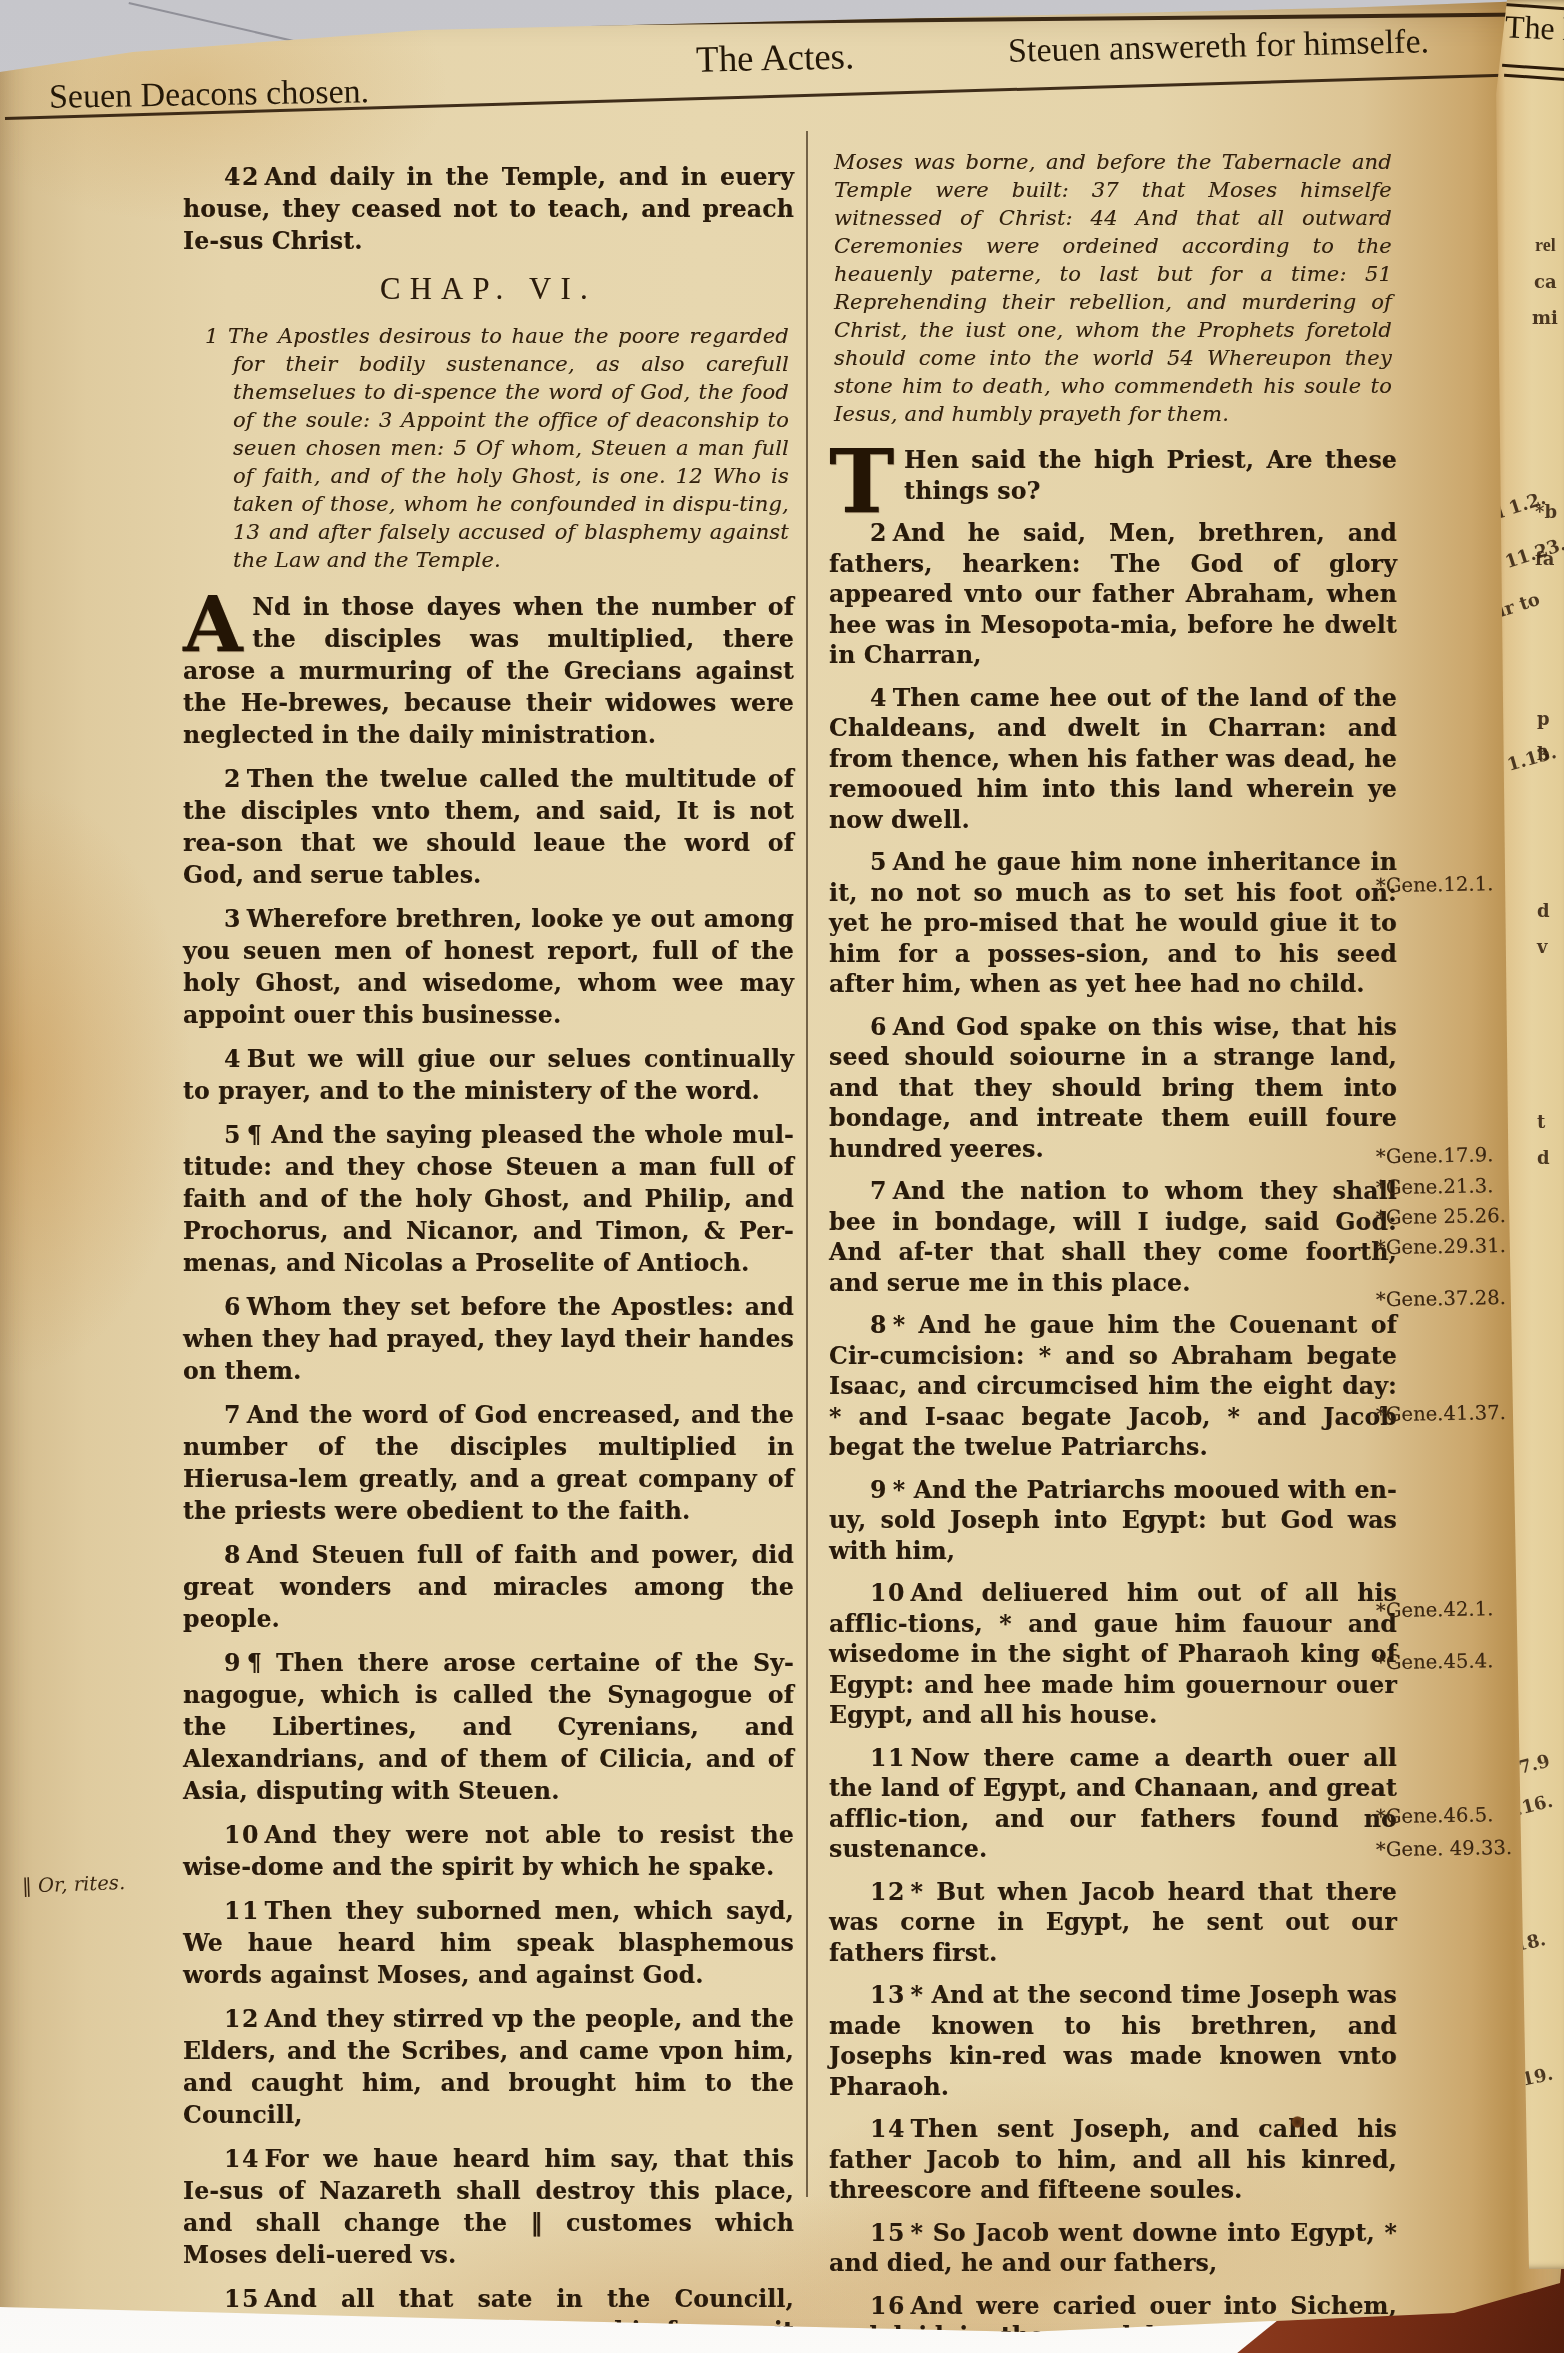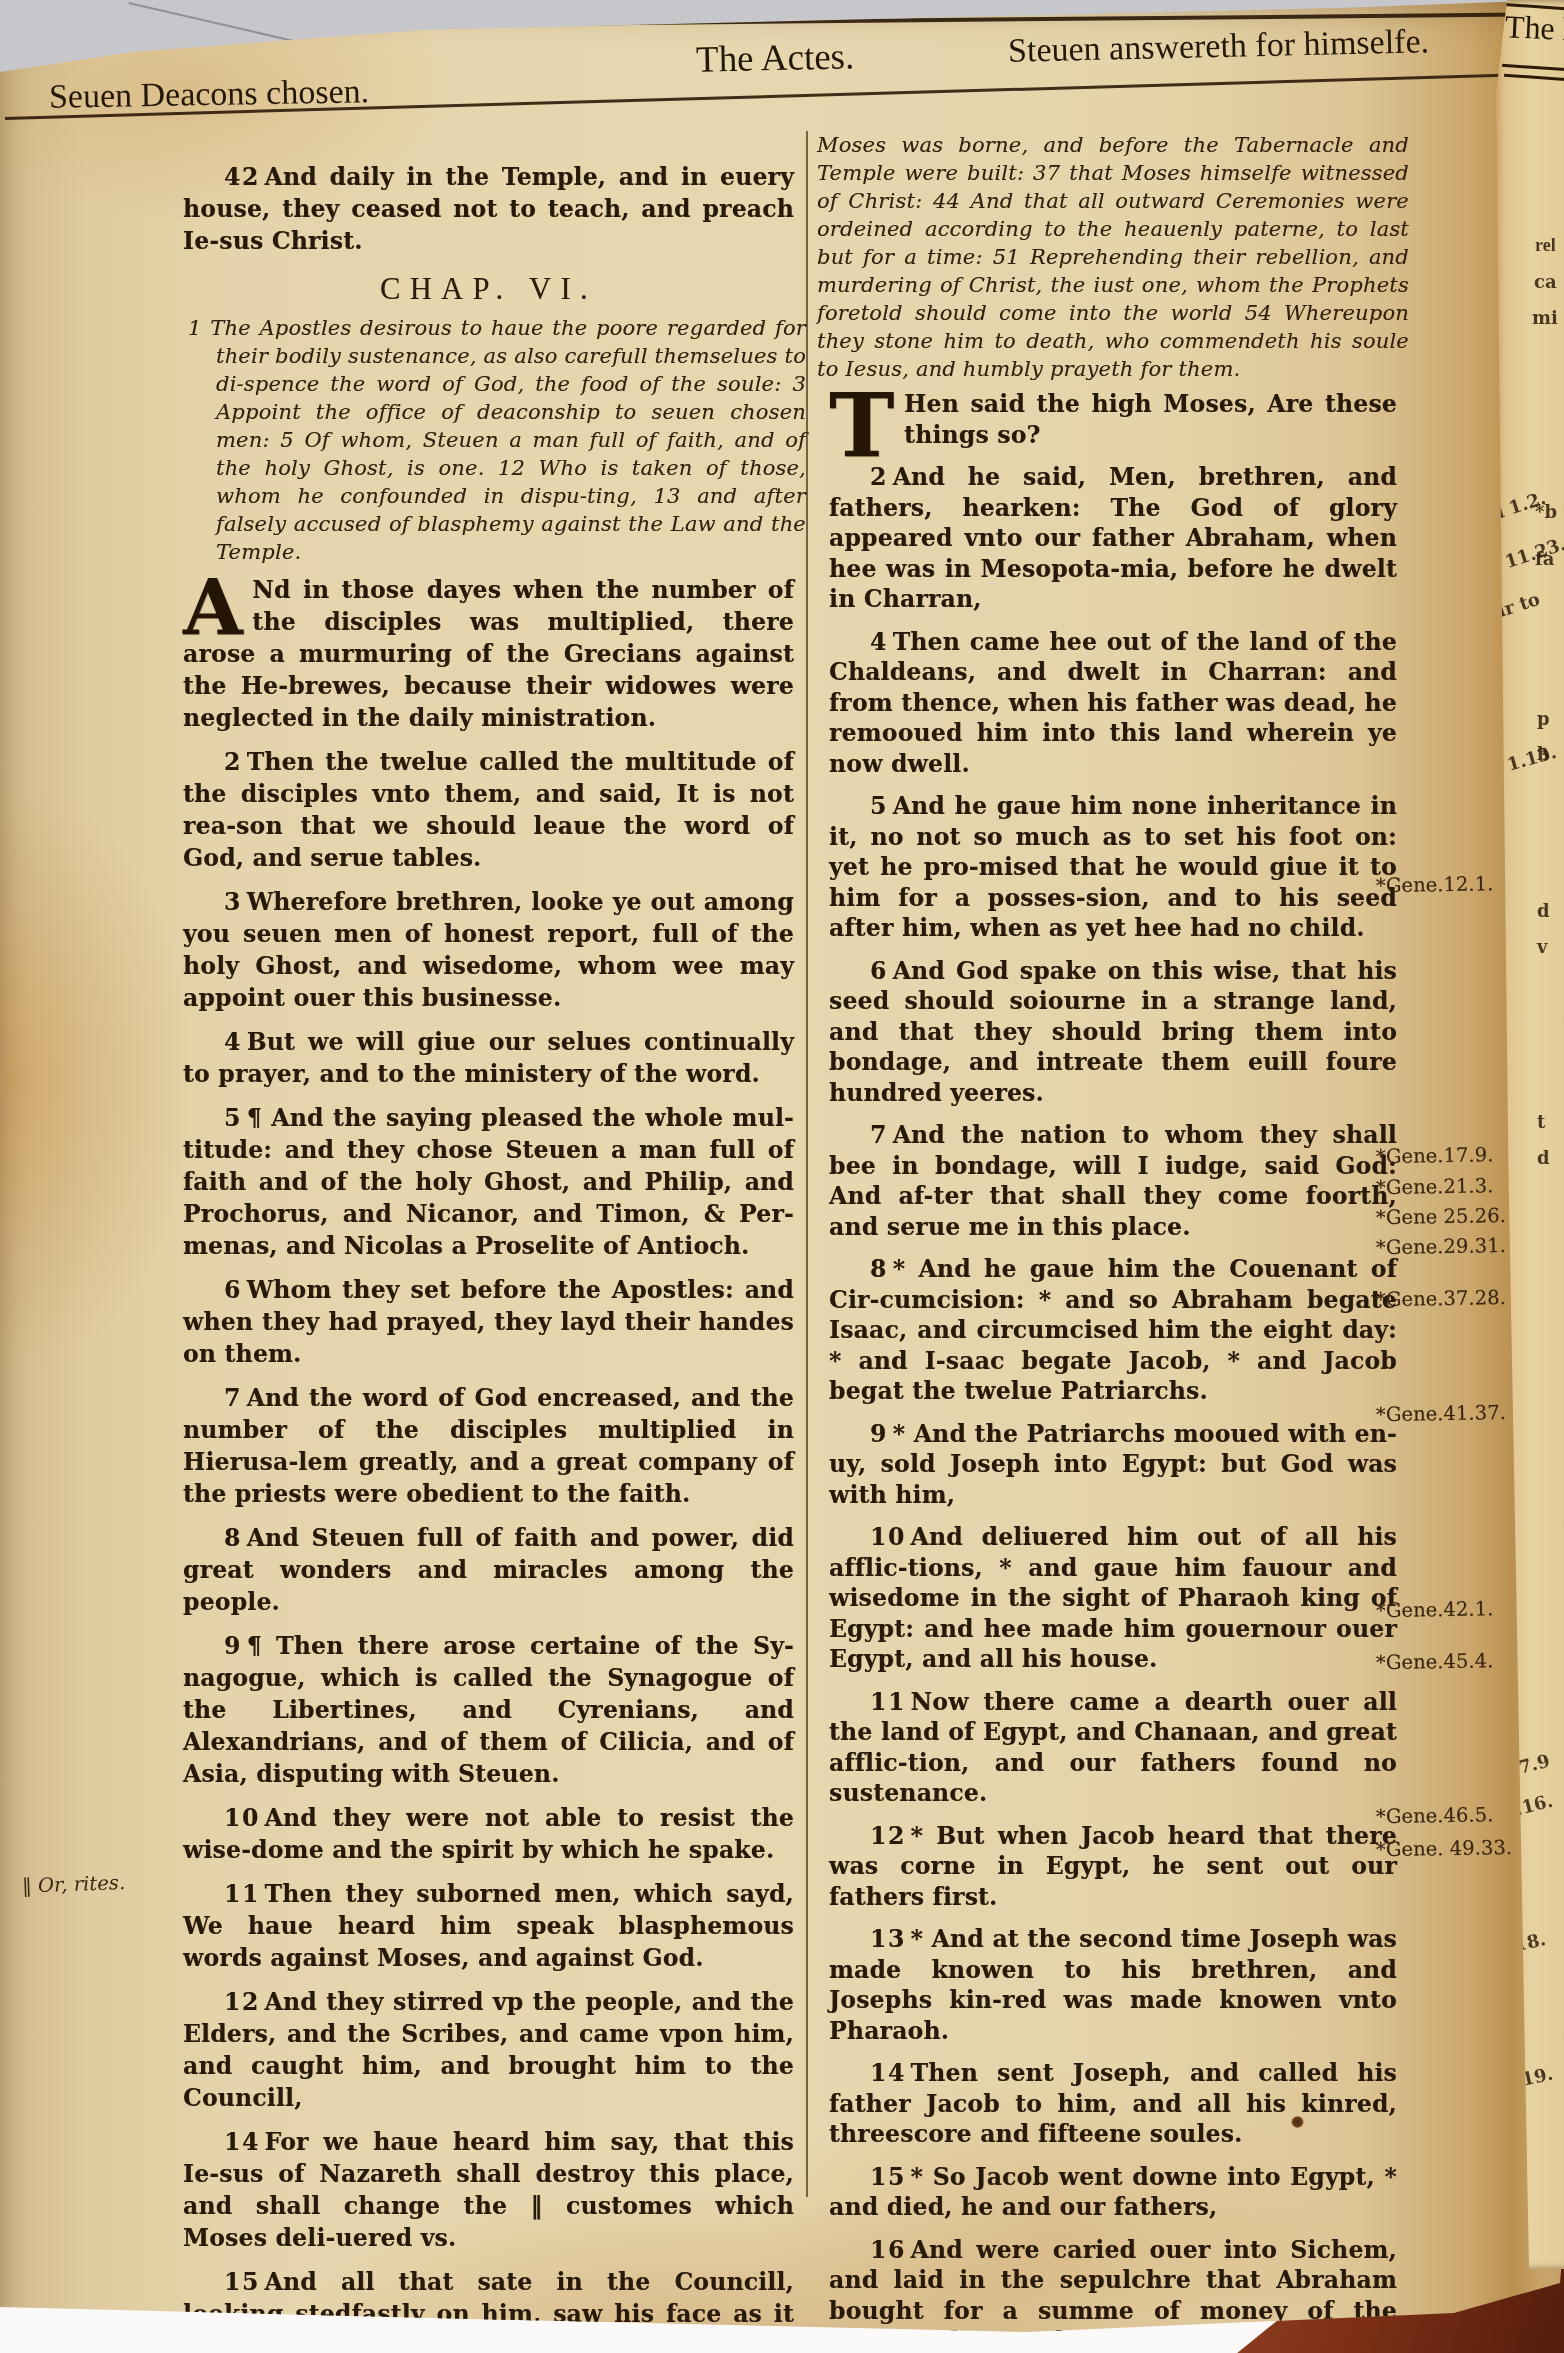--- a/index.html
+++ b/index.html
@@ -46,21 +46,21 @@
   .bl{font-weight:700;letter-spacing:0.2px;text-shadow:0.3px 0.3px 0.5px rgba(45,22,5,.45);}
   .verse{margin:12px;text-align:justify;text-indent:41px;}
   .noindent{text-indent:0;}
   .vnum{letter-spacing:1.6px;padding-right:4.7px;}
   .dropcap{float:left;font-size:77px;line-height:59px;padding:4.7px 9.4px 0 0;font-weight:700;
     color:#241505;text-shadow:0.5px 0.5px 0.8px rgba(45,22,5,.5);}
   .dropcap-t{font-size:88px;line-height:63px;}
   .chap-head{font-family:"Liberation Serif",serif;font-weight:400;font-size:30.5px;letter-spacing:9.4px;
     text-align:center;margin:15.6px 0 9.4px 0;color:#2b1c0c;text-indent:0;}
   .summary{font-style:italic;font-weight:400;font-size:21px;line-height:28px;text-align:justify;
-    padding-left:45px;text-indent:-28px;margin:0;color:#32210e;text-shadow:0.2px 0.2px 0.4px rgba(50,30,10,.35);}
+    padding-left:45px;text-indent:-28px;margin:17px;color:#32210e;text-shadow:0.2px 0.2px 0.4px rgba(50,30,10,.35);}
   
   .mnote{position:absolute;left:1376px;width:145px;font-size:19.6px;font-weight:400;color:#3a2611;
     font-family:"DejaVu Serif",serif;white-space:nowrap;transform:rotate(-1deg);
     text-shadow:0.2px 0.2px 0.4px rgba(60,35,12,.4);}
   .mnote-left{position:absolute;left:22px;width:149px;font-size:19.6px;font-style:italic;color:#3a2611;
     white-space:nowrap;transform:rotate(-2deg);}
   
   .next-page{position:absolute;left:1485px;top:0;width:80px;height:2269px;z-index:2;
     clip-path:polygon(22px 0,80px 0,80px 100%,44px 100%,23.5px 1174px,11px 94px);
     background:linear-gradient(90deg,#8a5c2c 0,#c69c5e 7.8px,#e0c48d 20.3px,#e7d3a1 47px,#e2cc96 80px);
@@ -114,21 +114,21 @@
         <p class="verse"><span class="vnum">14</span>For we haue heard him say, that this Ie-sus of Nazareth shall destroy this place, and shall change the ‖ customes which Moses deli-uered vs.</p>
         <p class="verse"><span class="vnum">15</span>And all that sate in the Councill, looking stedfastly on him, saw his face as it had bene the face of an Angel.</p>
       </div>
     <p class="chap-head">CHAP. VII.</p>
     <p class="summary">1 Steuen permitted to answere to the accusation of blas-phemy, 2 sheweth that Abraham worshipped God rightly, and how God chose the Fathers 20 before</p>
   </div>
 
   <div class="col col-right bl">
     <p class="summary noindent" style="padding-left:0;text-indent:0;">Moses was borne, and before the Tabernacle and Temple were built: 37 that Moses himselfe witnessed of Christ: 44 And that all outward Ceremonies were ordeined according to the heauenly paterne, to last but for a time: 51 Reprehending their rebellion, and murdering of Christ, the iust one, whom the Prophets foretold should come into the world 54 Whereupon they stone him to death, who commendeth his soule to Iesus, and humbly prayeth for them.</p>
     <p class="verse noindent" style="margin-top:6.3px;">
-      <span class="dropcap dropcap-t">T</span><span>Hen said the high Moses, Are these things so?</span>
+      <span class="dropcap dropcap-t">T</span><span>Hen said the high Priest, Are these things so?</span>
     </p>
     <div style="clear:both;">
         <p class="verse"><span class="vnum">2</span>And he said, Men, brethren, and fathers, hearken: The God of glory appeared vnto our father Abraham, when hee was in Mesopota-mia, before he dwelt in Charran,</p>
         <p class="verse"><span class="vnum">4</span>Then came hee out of the land of the Chaldeans, and dwelt in Charran: and from thence, when his father was dead, he remooued him into this land wherein ye now dwell.</p>
         <p class="verse"><span class="vnum">5</span>And he gaue him none inheritance in it, no not so much as to set his foot on: yet he pro-mised that he would giue it to him for a posses-sion, and to his seed after him, when as yet hee had no child.</p>
         <p class="verse"><span class="vnum">6</span>And God spake on this wise, that his seed should soiourne in a strange land, and that they should bring them into bondage, and intreate them euill foure hundred yeeres.</p>
         <p class="verse"><span class="vnum">7</span>And the nation to whom they shall bee in bondage, will I iudge, said God: And af-ter that shall they come foorth, and serue me in this place.</p>
         <p class="verse"><span class="vnum">8</span>* And he gaue him the Couenant of Cir-cumcision: * and so Abraham begate Isaac, and circumcised him the eight day: * and I-saac begate Jacob, * and Jacob begat the twelue Patriarchs.</p>
         <p class="verse"><span class="vnum">9</span>* And the Patriarchs mooued with en-uy, sold Joseph into Egypt: but God was with him,</p>
         <p class="verse"><span class="vnum">10</span>And deliuered him out of all his afflic-tions, * and gaue him fauour and wisedome in the sight of Pharaoh king of Egypt: and hee made him gouernour ouer Egypt, and all his house.</p>

